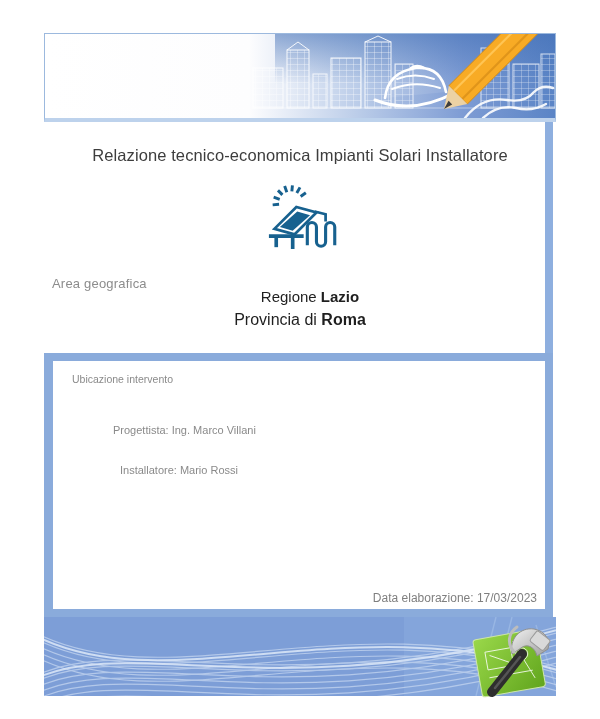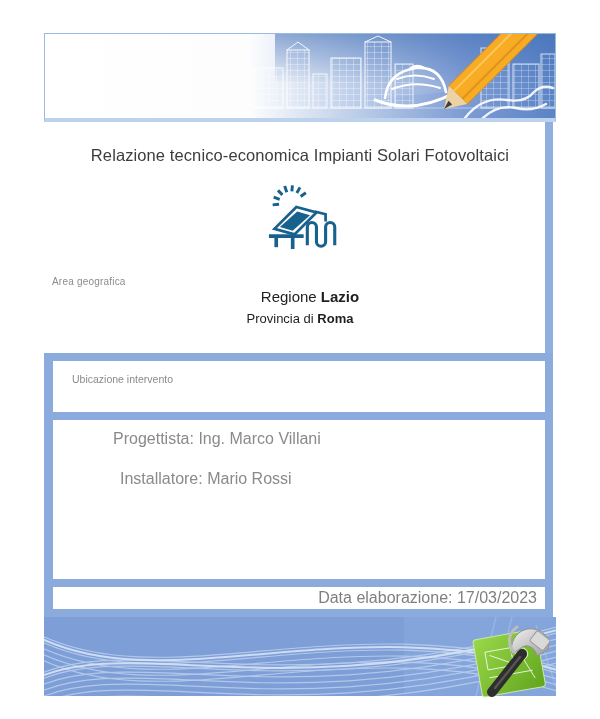--- a/index.html
+++ b/index.html
@@ -17,42 +17,42 @@
   
   .doc-title{
     position:absolute;left:0;top:146px;width:100%;text-align:center;
     font-size:16.5px;color:#3d3d3d;font-weight:400;letter-spacing:.1px;
   }
   
   .solar-wrap{position:absolute;top:185px;left:50%;transform:translateX(-50%);width:92px;height:64px;}
   .solar-wrap svg{display:block;width:100%;height:100%;}
   
   .geo-label{
-    position:absolute;left:52px;top:276px;font-size:10px;color:#8c8c8c;letter-spacing:.2px;
+    position:absolute;left:52px;top:276px;font-size:13px;color:#8c8c8c;letter-spacing:.2px;
   }
   .geo-lines{position:absolute;left:0;top:288px;width:100%;text-align:center;color:#1f1f1f;}
   .geo-region{font-size:15px;margin-bottom:5px;margin-left:20px;}
-  .geo-sub{font-size:13px;margin-top:6px;}
+  .geo-sub{font-size:16px;margin-top:6px;}
   .geo-val{font-weight:700;}
   
   .blue-box{
     position:absolute;left:44px;top:353px;width:509px;height:264px;
     box-sizing:border-box;background:#8aabdb;padding:8px 8px 8px 9px;
-    display:flex;flex-direction:column;gap:8px;
+    display:flex;flex-direction:column;
   }
   .white-box{background:#ffffff;}
   .ubicazione-box{height:51px;box-sizing:border-box;padding:12px 0 0 19px;}
   .ubicazione-box .lbl{font-size:10.5px;color:#8a8a8a;}
   .parties-box{flex:1;box-sizing:border-box;padding-top:0;}
-  .party-line{font-size:16px;color:#8a8a8a;line-height:13px;}
+  .party-line{font-size:11px;color:#8a8a8a;line-height:13px;}
   .party-1{margin:12px 0 0 60px;}
   .party-2{margin:27px 0 0 67px;}
   .party-3{margin:29px 0 0 65px;}
   .date-box{height:22px;box-sizing:border-box;text-align:right;padding-right:8px;}
-  .date-box .lbl{font-size:16px;color:#7f7f7f;line-height:22px;}
+  .date-box .lbl{font-size:12px;color:#7f7f7f;line-height:22px;}
   
   .right-stripe{position:absolute;left:545px;top:122px;width:8px;height:231px;background:#8eafdf;}
   
   .footer{position:absolute;left:44px;top:617px;width:512px;height:79px;}
   .footer svg{display:block;width:100%;height:100%;}
   .tool-icon{position:absolute;left:464px;top:612px;width:94px;height:90px;}
   .tool-icon svg{display:block;width:100%;height:100%;}
 </style>
 </head>
 <body>
@@ -111,21 +111,21 @@
       <g>
         <polygon points="403.9,51.7 422.3,70.1 528.2,-35.8 509.8,-54.2" fill="#f8ab25" stroke="#d88d12" stroke-width="1"></polygon>
         <line x1="417.2" y1="65.0" x2="523" y2="-40.7" stroke="#e0951a" stroke-width="2.2"></line>
         <line x1="409.0" y1="56.8" x2="514.7" y2="-49" stroke="#ffc554" stroke-width="2.2"></line>
         <polygon points="399,75 422.3,70.1 403.9,51.7" fill="#ecd2a4"></polygon>
         <polygon points="399,75 407.2,70.4 403.6,66.8" fill="#3f3f3f"></polygon>
       </g>
     </svg>
   </div>
 
-  <div class="doc-title">Relazione tecnico-economica Impianti Solari Fotovoltaici</div>
+  <div class="doc-title">Relazione tecnico-economica Impianti Solari Installatore</div>
 
   <div class="solar-wrap">
     <svg viewBox="0 0 96 70">
       <g stroke="#17618f" fill="none" stroke-width="3">
 
         <g stroke-width="3.2">
           <line x1="25.1" y1="21.1" x2="18.1" y2="21.7"></line>
           <line x1="25.8" y1="15.6" x2="19.2" y2="13.2"></line>
           <line x1="28.8" y1="10.8" x2="23.9" y2="5.9"></line>
           <line x1="33.6" y1="7.8" x2="31.2" y2="1.2"></line>

